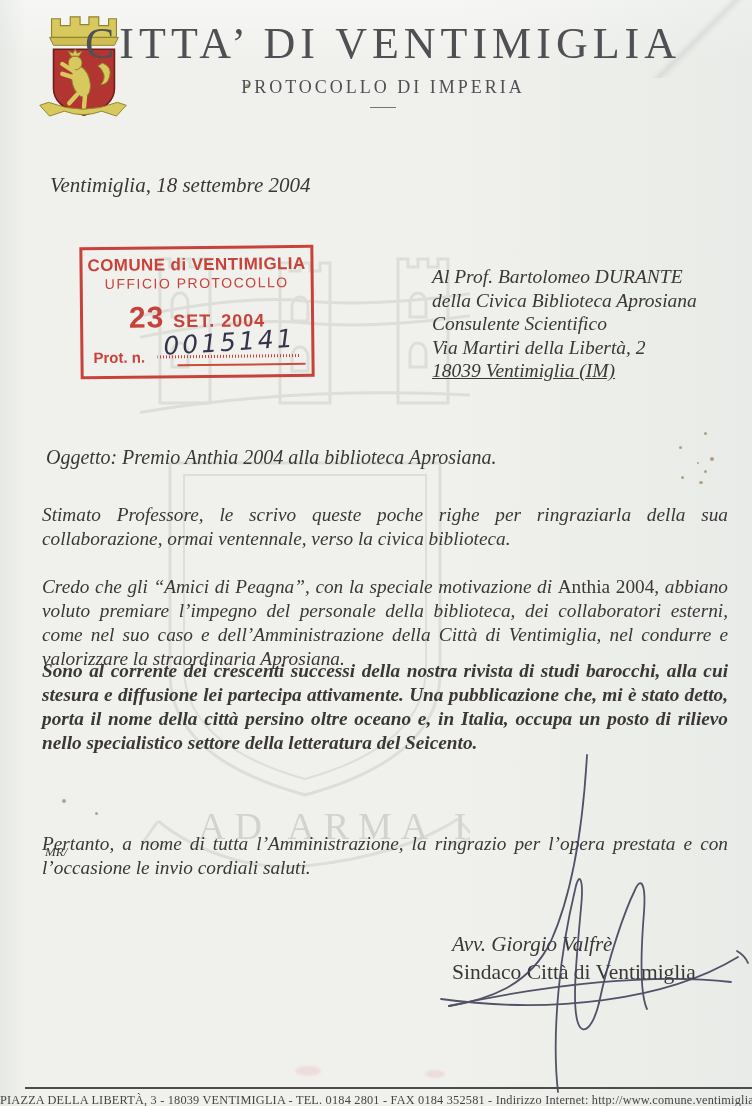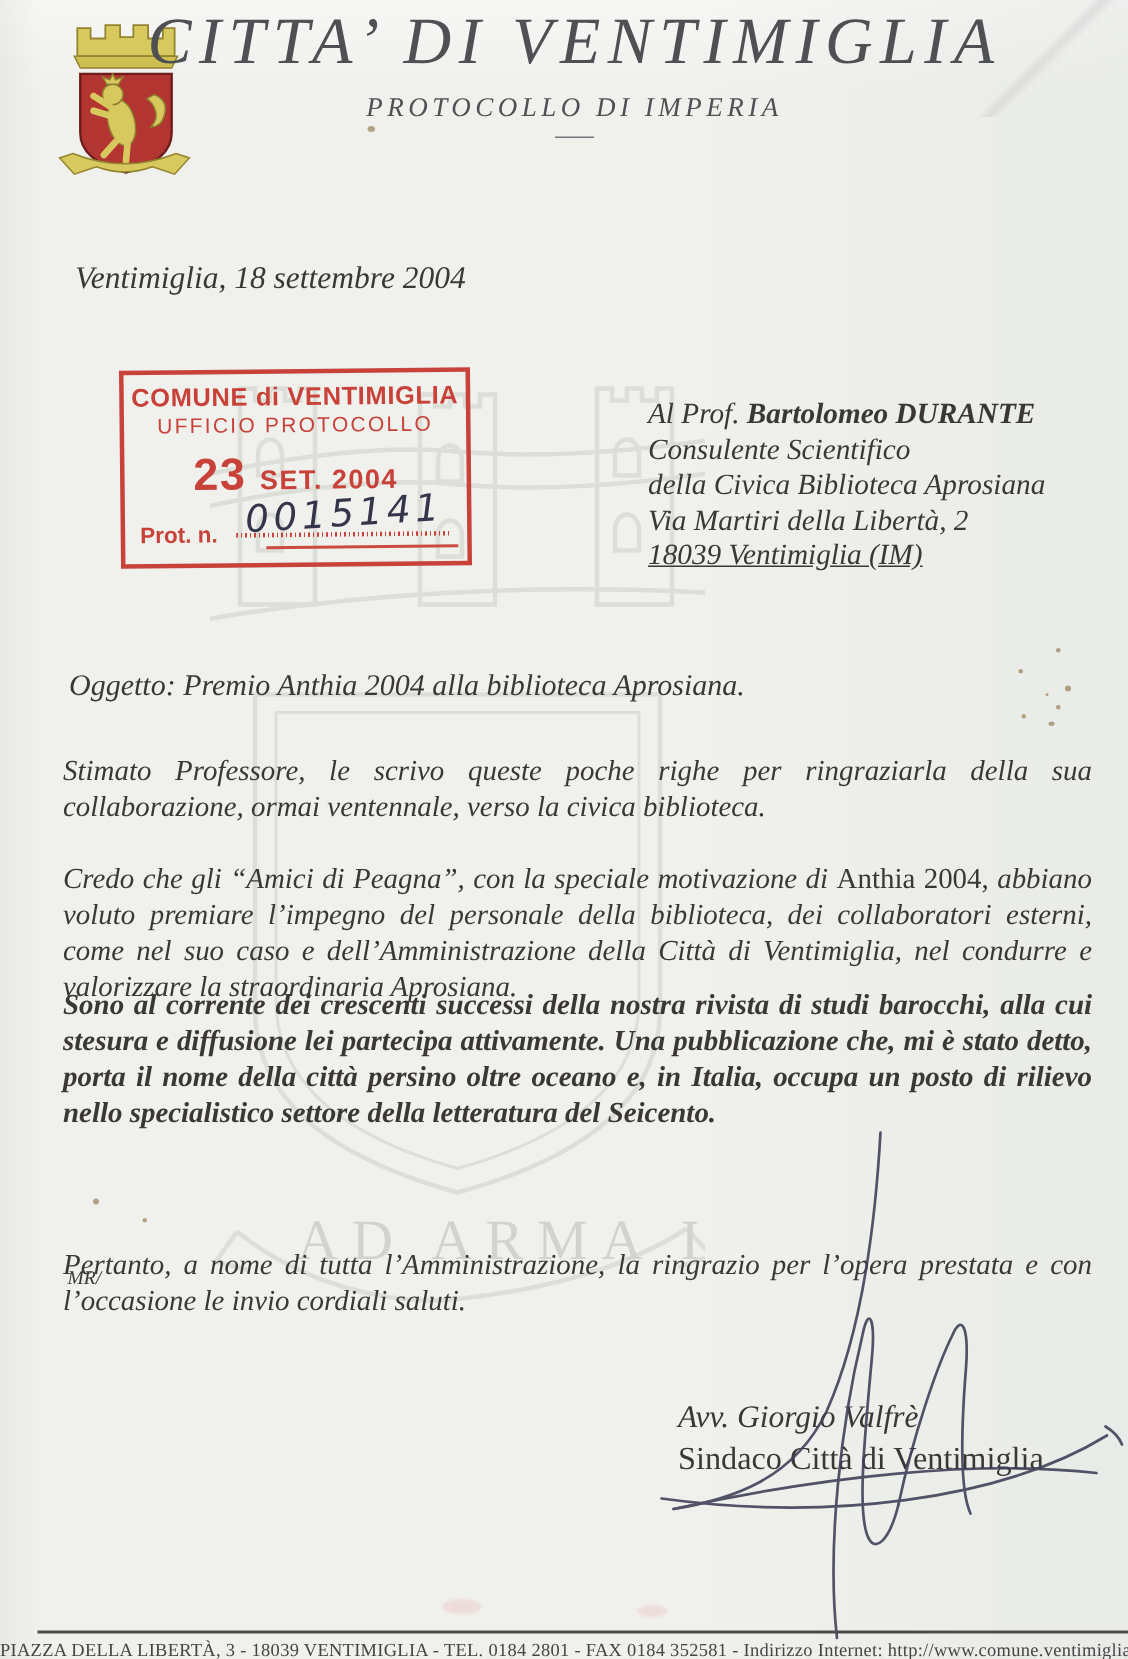--- a/index.html
+++ b/index.html
@@ -10,21 +10,21 @@
       linear-gradient(90deg, rgba(205,210,206,.28) 0, rgba(255,255,255,0) 26px),
       linear-gradient(90deg, rgba(255,255,255,0) 60%, rgba(219,224,221,.35) 100%),
       linear-gradient(180deg, rgba(255,255,255,.45) 0, rgba(255,255,255,0) 60px),
       #f0f1ed;
   }
   .crease { position:absolute; right:0; top:0; width:110px; height:78px;
     background:linear-gradient(135deg, transparent 46%, rgba(90,90,90,.10) 50%, transparent 55%); }
 
   
   .crest { position:absolute; left:24px; top:6px; width:118px; height:116px; }
-  .header-text { position:absolute; left:78px; top:2px; width:610px; text-align:center; color:#4f5054;font-style:italic; }
+  .header-text { position:absolute; left:78px; top:18px; width:610px; text-align:center; color:#4f5054; }
   .title { font-size:44px; letter-spacing:5px; font-weight:400; white-space:nowrap; }
   .subtitle { margin-top:8px; font-size:18px; letter-spacing:3px; }
   .subtitle-dash { width:26px; height:1px; background:#72757a; margin:9px auto 0 auto; }
 
   .date-line { position:absolute; left:50px; top:173px; font-style:italic; font-size:21px; }
 
   
   .stamp { position:absolute; left:80px; top:246px; width:228px; height:126px;
     border:3px solid #c8423a; transform:rotate(-.6deg);
     font-family:"Liberation Sans", sans-serif; color:#c8423a; text-align:center; }
@@ -35,21 +35,21 @@
   .prot-label { position:absolute; left:10px; bottom:10px; font-size:15px; font-weight:bold; }
   .prot-dotted { position:absolute; left:74px; right:12px; bottom:17px; height:3px;
     background:repeating-linear-gradient(90deg,#c8423a 0 1px, transparent 1px 3px); }
   .prot-solid { position:absolute; left:94px; right:6px; bottom:9px; height:2px; background:#cc4a40; }
   .prot-number { position:absolute; left:80px; bottom:18px; font-family:"DejaVu Sans", sans-serif;
     font-style:italic; font-size:25px; letter-spacing:3px; color:#34344a; transform:rotate(-3deg); }
 
   
   .recipient { position:absolute; left:432px; top:265px; width:306px;
     font-style:italic; font-size:19.5px; line-height:23.6px; }
-  .recipient .bold { font-weight:bold;text-align:right; }
+  .recipient .bold { font-weight:normal;text-align:right; }
   .recipient .underline { text-decoration:underline; }
 
   
   .subject { position:absolute; left:46px; top:446px; font-style:italic; font-size:20px; }
   .para { position:absolute; left:42px; width:686px; font-style:italic; font-size:19.3px;
     line-height:24px; text-align:justify; }
   .para .upright { font-style:normal; }
   #p1 { top:484px; } #p2 { top:556px; } #p3 { top:640px;font-weight:bold; } #p4 { top:784px;margin-top:48px; }
   .initials { position:absolute; left:45px; top:844px; font-style:italic; font-size:13px;text-align:right; }
 
@@ -146,22 +146,22 @@
       <span class="day">23</span><span>SET. 2004</span>
     </div>
     <div class="prot-label">Prot. n.</div>
     <div class="prot-dotted"></div>
     <div class="prot-solid"></div>
     <div class="prot-number">0015141</div>
   </div>
 
   <div class="recipient">
     <div><span>Al Prof. </span><span class="bold">Bartolomeo DURANTE</span></div>
+    <div>della Civica Biblioteca Aprosiana</div>
     <div>Consulente Scientifico</div>
-    <div>della Civica Biblioteca Aprosiana</div>
     <div>Via Martiri della Libertà, 2</div>
     <div class="underline">18039 Ventimiglia (IM)</div>
   </div>
 
   <div class="subject">Oggetto: Premio Anthia 2004 alla biblioteca Aprosiana.</div>
 
   <p class="para" id="p1">Stimato Professore, le scrivo queste poche righe per ringraziarla della sua collaborazione, ormai ventennale, verso la civica biblioteca.</p>
   <p class="para" id="p2"><span>Credo che gli “Amici di Peagna”, con la speciale motivazione di </span><span class="upright">Anthia 2004,</span><span> abbiano voluto premiare l’impegno del personale della biblioteca, dei collaboratori esterni, come nel suo caso e dell’Amministrazione della Città di Ventimiglia, nel condurre e valorizzare la straordinaria Aprosiana.</span></p>
   <p class="para" id="p3">Sono al corrente dei crescenti successi della nostra rivista di studi barocchi, alla cui stesura e diffusione lei partecipa attivamente. Una pubblicazione che, mi è stato detto, porta il nome della città persino oltre oceano e, in Italia, occupa un posto di rilievo nello specialistico settore della letteratura del Seicento.</p>
   <p class="para" id="p4">Pertanto, a nome di tutta l’Amministrazione, la ringrazio per l’opera prestata e con l’occasione le invio cordiali saluti.</p>

